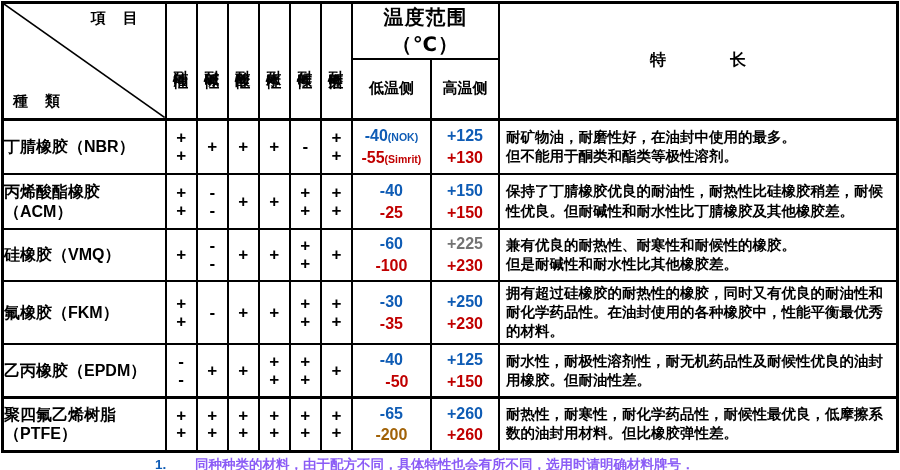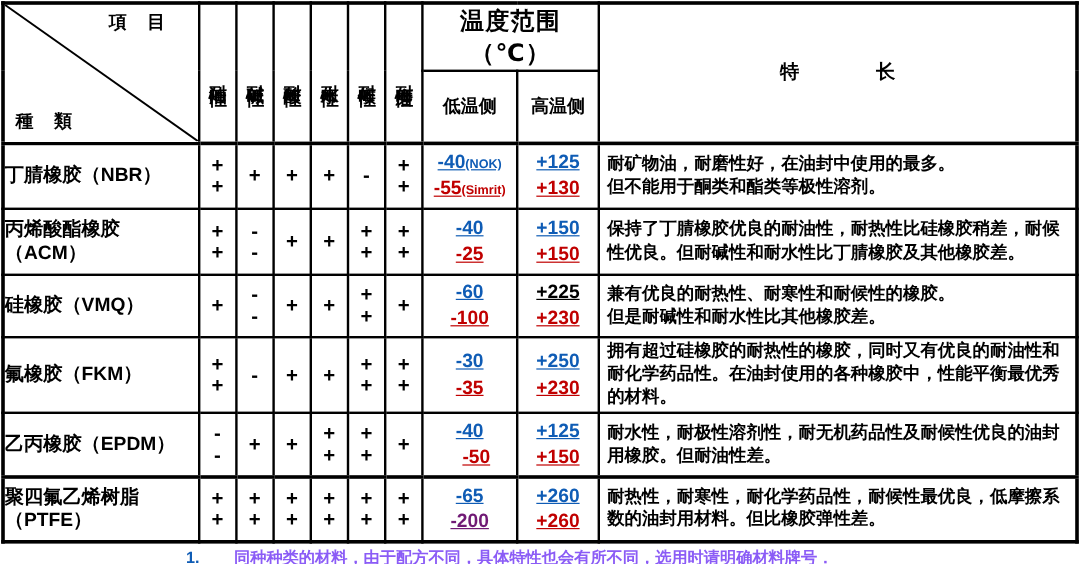--- a/index.html
+++ b/index.html
@@ -40,21 +40,21 @@
   tbody tr:nth-child(3){height:52px}
   tbody tr:nth-child(4){height:61px}
   tbody tr:nth-child(5){height:53px}
   tbody tr:nth-child(6){height:54px}
 
   td.name { text-align:left; vertical-align:middle; font-size:16px; }
   td.name div { line-height:1.2; }
   td.rate { text-align:center; vertical-align:middle; }
   .rline { font-size:17px; line-height:1.05; }
   td.temp { text-align:center; vertical-align:middle; }
-  .tv { font-size:16px; line-height:1.35; white-space:nowrap;text-decoration:underline; }
+  .tv { font-size:16px; line-height:1.35; white-space:nowrap; }
   .tv .small { font-size:10.5px; }
   td.feat { vertical-align:middle; padding:2px 4px 2px 6px; }
   .fline { font-size:14.5px; line-height:1.32; text-align:left; }
 
   
   .notes { margin:4px 0 0 155px; }
   .note { display:flex; font-size:13.5px; line-height:1.18; }
   .note .num { width:40px; flex:0 0 40px; }
 </style>
 </head>
@@ -207,21 +207,21 @@
           <div class="rline">+</div>
         </td>
         <td class="rate">
           <div class="rline">+</div>
         </td>
         <td class="temp">
           <div class="tv" style="color: rgb(15, 92, 181);"><span>-60</span></div>
           <div class="tv" style="color: rgb(192, 0, 0);"><span>-100</span></div>
         </td>
         <td class="temp">
-          <div class="tv" style="color: #000000;"><span>+225</span></div>
+          <div class="tv" style="color: #737373;"><span>+225</span></div>
           <div class="tv" style="color: rgb(192, 0, 0);"><span>+230</span></div>
         </td>
         <td class="feat">
           <div class="fline">兼有优良的耐热性、耐寒性和耐候性的橡胶。</div>
           <div class="fline">但是耐碱性和耐水性比其他橡胶差。</div>
         </td>
       </tr>
       <tr>
         <td class="name">
           <div>氟橡胶（FKM）</div>
@@ -320,21 +320,21 @@
         <td class="rate">
           <div class="rline">+</div>
           <div class="rline">+</div>
         </td>
         <td class="rate">
           <div class="rline">+</div>
           <div class="rline">+</div>
         </td>
         <td class="temp">
           <div class="tv" style="color: rgb(15, 92, 181);"><span>-65</span></div>
-          <div class="tv" style="color: #701a75;"><span>-200</span></div>
+          <div class="tv" style="color: #a16207;"><span>-200</span></div>
         </td>
         <td class="temp">
           <div class="tv" style="color: rgb(15, 92, 181);"><span>+260</span></div>
           <div class="tv" style="color: rgb(192, 0, 0);"><span>+260</span></div>
         </td>
         <td class="feat">
           <div class="fline">耐热性，耐寒性，耐化学药品性，耐候性最优良，低摩擦系数的油封用材料。但比橡胶弹性差。</div>
         </td>
       </tr>
     </tbody>

